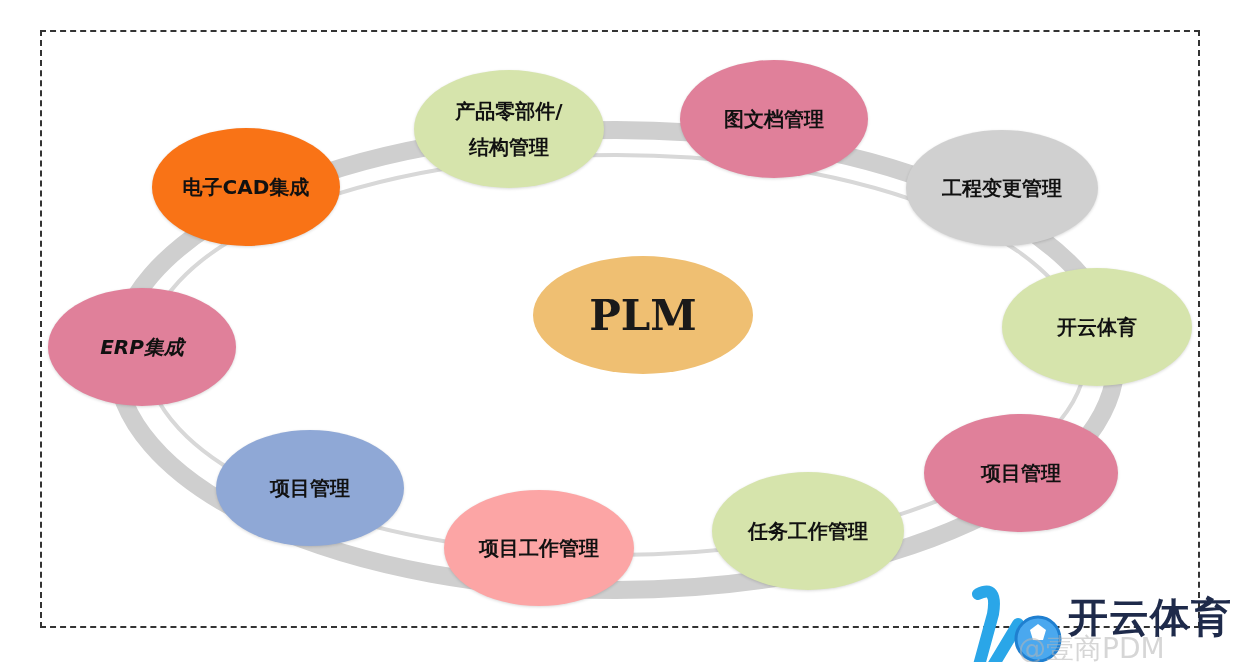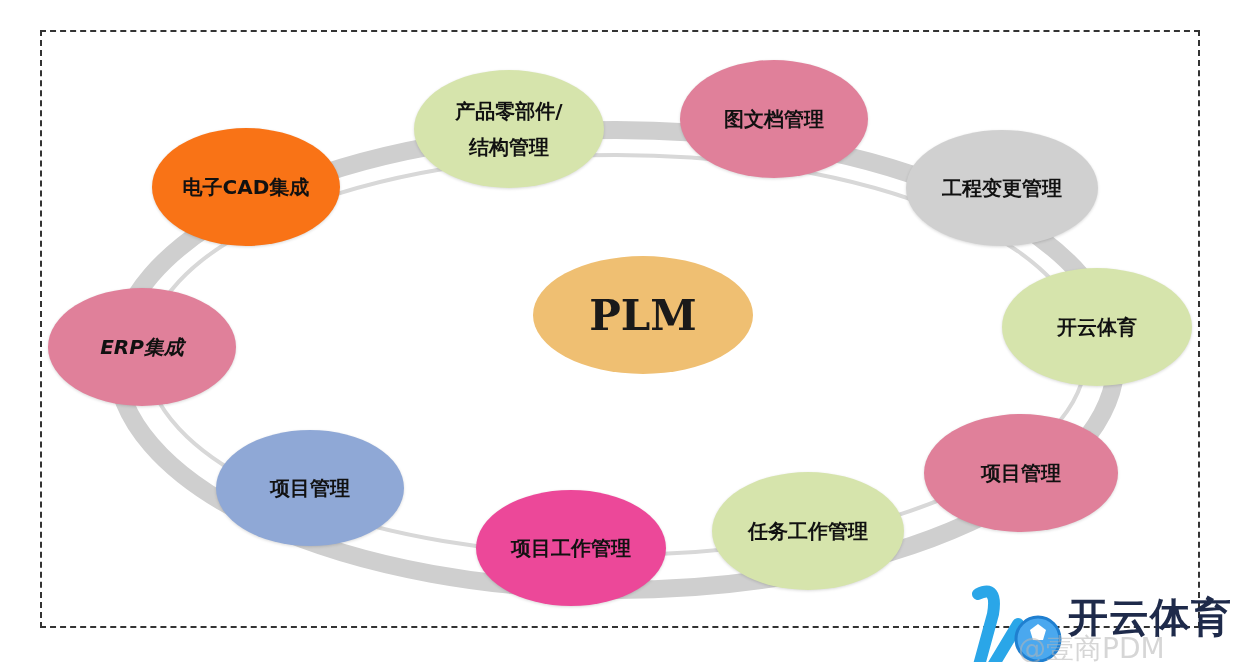--- a/index.html
+++ b/index.html
@@ -51,21 +51,21 @@
 </div>
 <div class="node" id="n3" style="left: 1002px; top: 268px; width: 190px; height: 118px; background: rgb(214, 228, 172);">
   <span>开云体育</span>
 </div>
 <div class="node" id="n4" style="left: 924px; top: 414px; width: 194px; height: 118px; background: rgb(224, 128, 154);">
   <span>项目管理</span>
 </div>
 <div class="node" id="n5" style="left: 712px; top: 472px; width: 192px; height: 118px; background: rgb(214, 228, 172);">
   <span>任务工作管理</span>
 </div>
-<div class="node" id="n6" style="left: 476px; top: 490px; width: 190px; height: 116px; background: #ec4899;">
+<div class="node" id="n6" style="left: 444px; top: 490px; width: 190px; height: 116px; background: #fca5a5;">
   <span>项目工作管理</span>
 </div>
 <div class="node" id="n7" style="left: 216px; top: 430px; width: 188px; height: 116px; background: rgb(143, 168, 214);">
   <span>项目管理</span>
 </div>
 <div class="node" id="n8" style="left: 48px; top: 288px; width: 188px; height: 118px; background: rgb(224, 128, 154); font-style: italic;">
   <span>ERP集成</span>
 </div>
 <div class="node" id="n9" style="left: 152px; top: 128px; width: 188px; height: 118px; background: #f97316;">
   <span>电子CAD集成</span>

